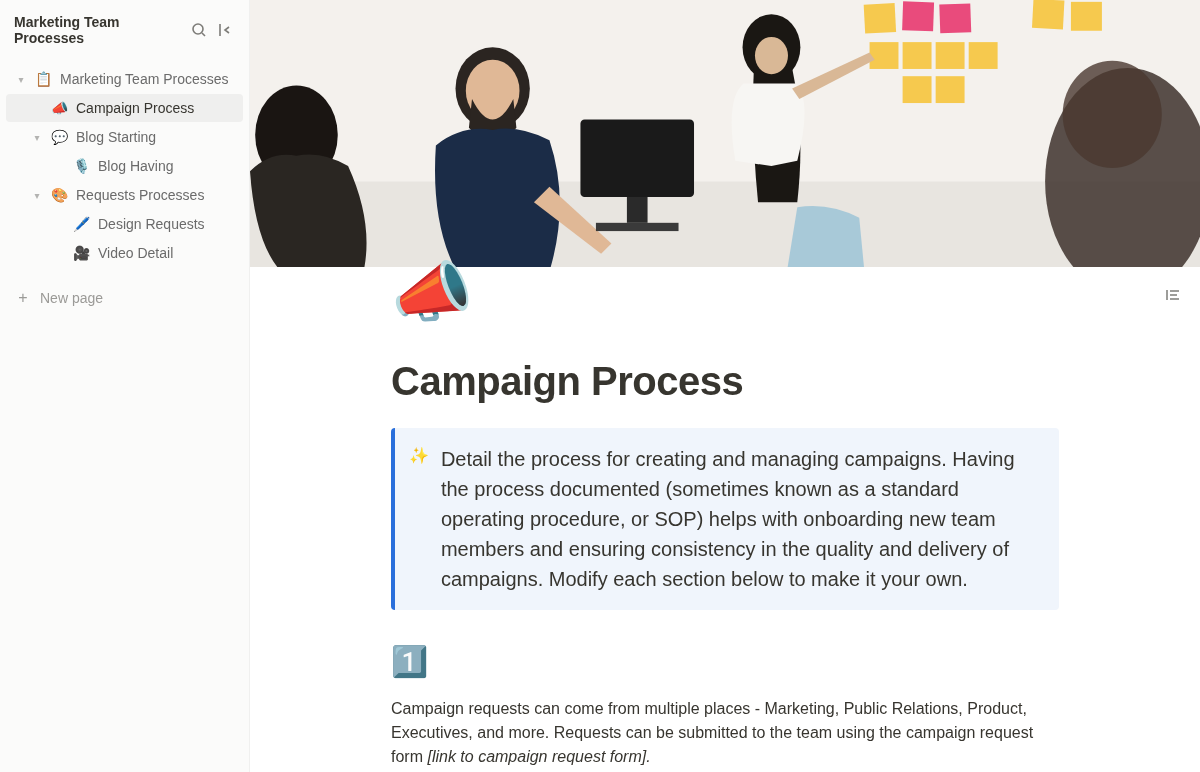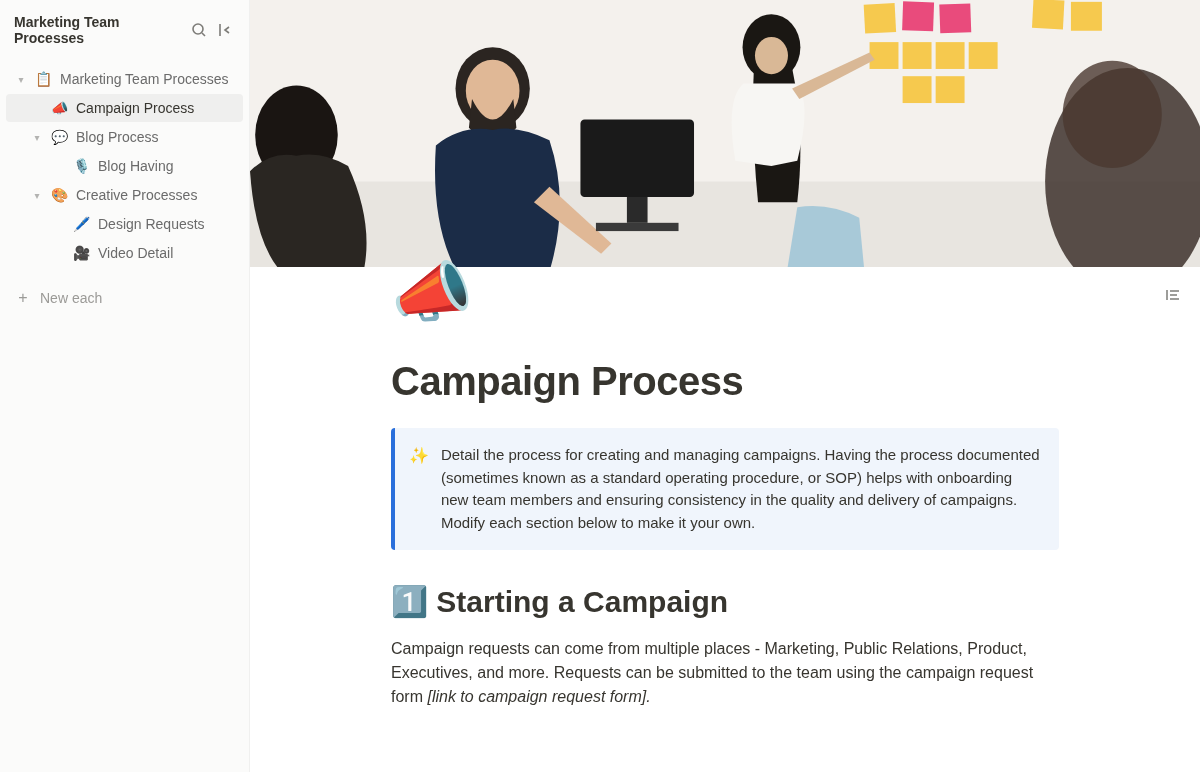--- a/index.html
+++ b/index.html
@@ -128,21 +128,21 @@
 .callout {
   display: flex;
   gap: 12px;
   background: #f0f5fc;
   border-left: 4px solid #2a6fdb;
   border-radius: 4px;
   padding: 16px 18px 16px 14px;
   margin-bottom: 34px;
 }
 .callout-icon { font-size: 16px; line-height: 1.5; flex-shrink: 0; }
-.callout-text { font-size: 15px; line-height: 1.5; color: #37352f; }
+.callout-text { font-size: 20px; line-height: 1.5; color: #37352f; }
 .section-heading {
   font-size: 30px;
   font-weight: 700;
   color: #37352f;
   display: flex;
   align-items: center;
   gap: 8px;
   margin-bottom: 18px;
 }
 .section-num { font-size: 30px; }
@@ -193,47 +193,47 @@
       <span class="nav-label">Marketing Team Processes</span>
     </div>
     <div class="nav-item depth1 active">
       <span class="chevron hidden">▾</span>
       <span class="nav-icon">📣</span>
       <span class="nav-label">Campaign Process</span>
     </div>
     <div class="nav-item depth1">
       <span class="chevron">▾</span>
       <span class="nav-icon">💬</span>
-      <span class="nav-label">Blog Process</span>
+      <span class="nav-label">Blog Starting</span>
     </div>
     <div class="nav-item depth2">
       <span class="chevron hidden">▾</span>
       <span class="nav-icon">🎙️</span>
       <span class="nav-label">Blog Having</span>
     </div>
     <div class="nav-item depth1">
       <span class="chevron">▾</span>
       <span class="nav-icon">🎨</span>
-      <span class="nav-label">Creative Processes</span>
+      <span class="nav-label">Requests Processes</span>
     </div>
     <div class="nav-item depth2">
       <span class="chevron hidden">▾</span>
       <span class="nav-icon">🖊️</span>
       <span class="nav-label">Design Requests</span>
     </div>
     <div class="nav-item depth2">
       <span class="chevron hidden">▾</span>
       <span class="nav-icon">🎥</span>
       <span class="nav-label">Video Detail</span>
     </div>
   </div>
 
   <div class="new-page">
     <span class="plus-icon">+</span>
-    <span>New each</span>
+    <span>New page</span>
   </div>
 </aside>
 
 <main class="main">
   <div class="cover">
     <svg viewBox="0 0 920 267" preserveAspectRatio="xMidYMid slice">
       <rect width="920" height="267" fill="#e8e5e0"></rect>
       <rect x="0" y="0" width="920" height="180" fill="#f4f1ed"></rect>
 
       <rect x="595" y="8" width="30" height="28" fill="#f6c94e" transform="rotate(-3 610 22)"></rect>
@@ -287,20 +287,19 @@
     <div class="page-icon">📣</div>
     <h1 class="page-title">Campaign Process</h1>
 
     <div class="callout">
       <div class="callout-icon">✨</div>
       <div class="callout-text">Detail the process for creating and managing campaigns. Having the process documented (sometimes known as a standard operating procedure, or SOP) helps with onboarding new team members and ensuring consistency in the quality and delivery of campaigns. Modify each section below to make it your own.</div>
     </div>
 
     <h2 class="section-heading">
       <span class="section-num">1️⃣</span>
-      <span>Starting a Campaign</span>
     </h2>
 
     <p class="body-text">
       <span>Campaign requests can come from multiple places - Marketing, Public Relations, Product, Executives, and more. Requests can be submitted to the team using the campaign request form </span><em>[link to campaign request form].</em>
     </p>
   </div>
 </main>
 
 </body></html>

